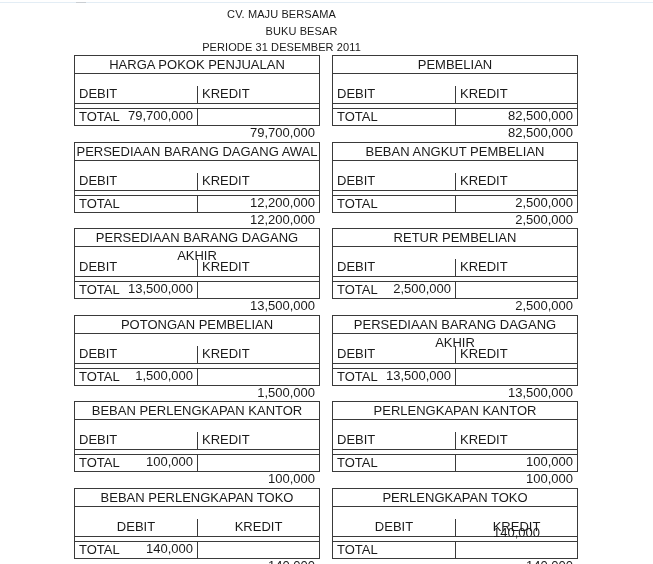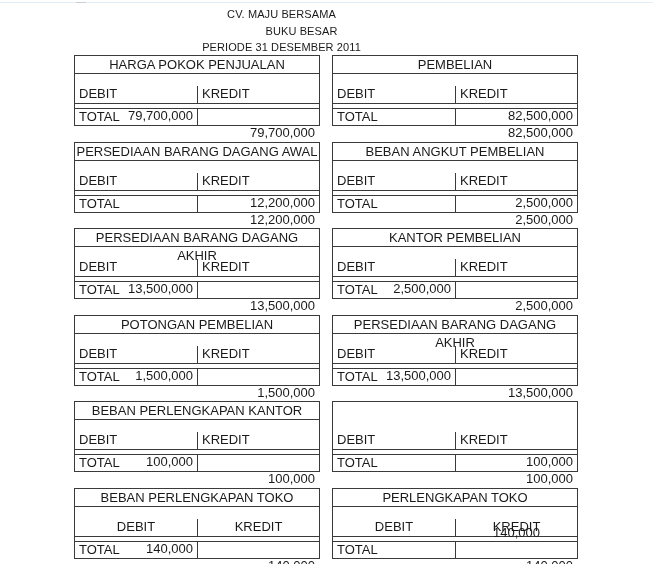--- a/index.html
+++ b/index.html
@@ -137,21 +137,21 @@
     <div class="cell c1 ar">13,500,000</div>
     <div class="cell c2 ar"></div>
   </div>
   <div class="row r3">
     <div class="cell c1 al">TOTAL</div>
     <div class="cell c2 ar">13,500,000</div>
   </div>
 </div>
 
 <div class="ledger right" style="top:228px">
-  <div class="title">KANTOR PEMBELIAN</div>
+  <div class="title">RETUR PEMBELIAN</div>
   <div class="row r1">
     <div class="cell c1 al">DEBIT</div>
     <div class="cell c2 al">KREDIT</div>
   </div>
   <div class="row r2">
     <div class="cell c1 ar">2,500,000</div>
     <div class="cell c2 ar"></div>
   </div>
   <div class="row r3">
     <div class="cell c1 al">TOTAL</div>
@@ -201,20 +201,21 @@
     <div class="cell c1 ar">100,000</div>
     <div class="cell c2 ar"></div>
   </div>
   <div class="row r3">
     <div class="cell c1 al">TOTAL</div>
     <div class="cell c2 ar">100,000</div>
   </div>
 </div>
 
 <div class="ledger right" style="top:401px">
+  <div class="title">PERLENGKAPAN KANTOR</div>
   <div class="row r1">
     <div class="cell c1 al">DEBIT</div>
     <div class="cell c2 al">KREDIT</div>
   </div>
   <div class="row r2">
     <div class="cell c1 ar"></div>
     <div class="cell c2 ar">100,000</div>
   </div>
   <div class="row r3">
     <div class="cell c1 al">TOTAL</div>

